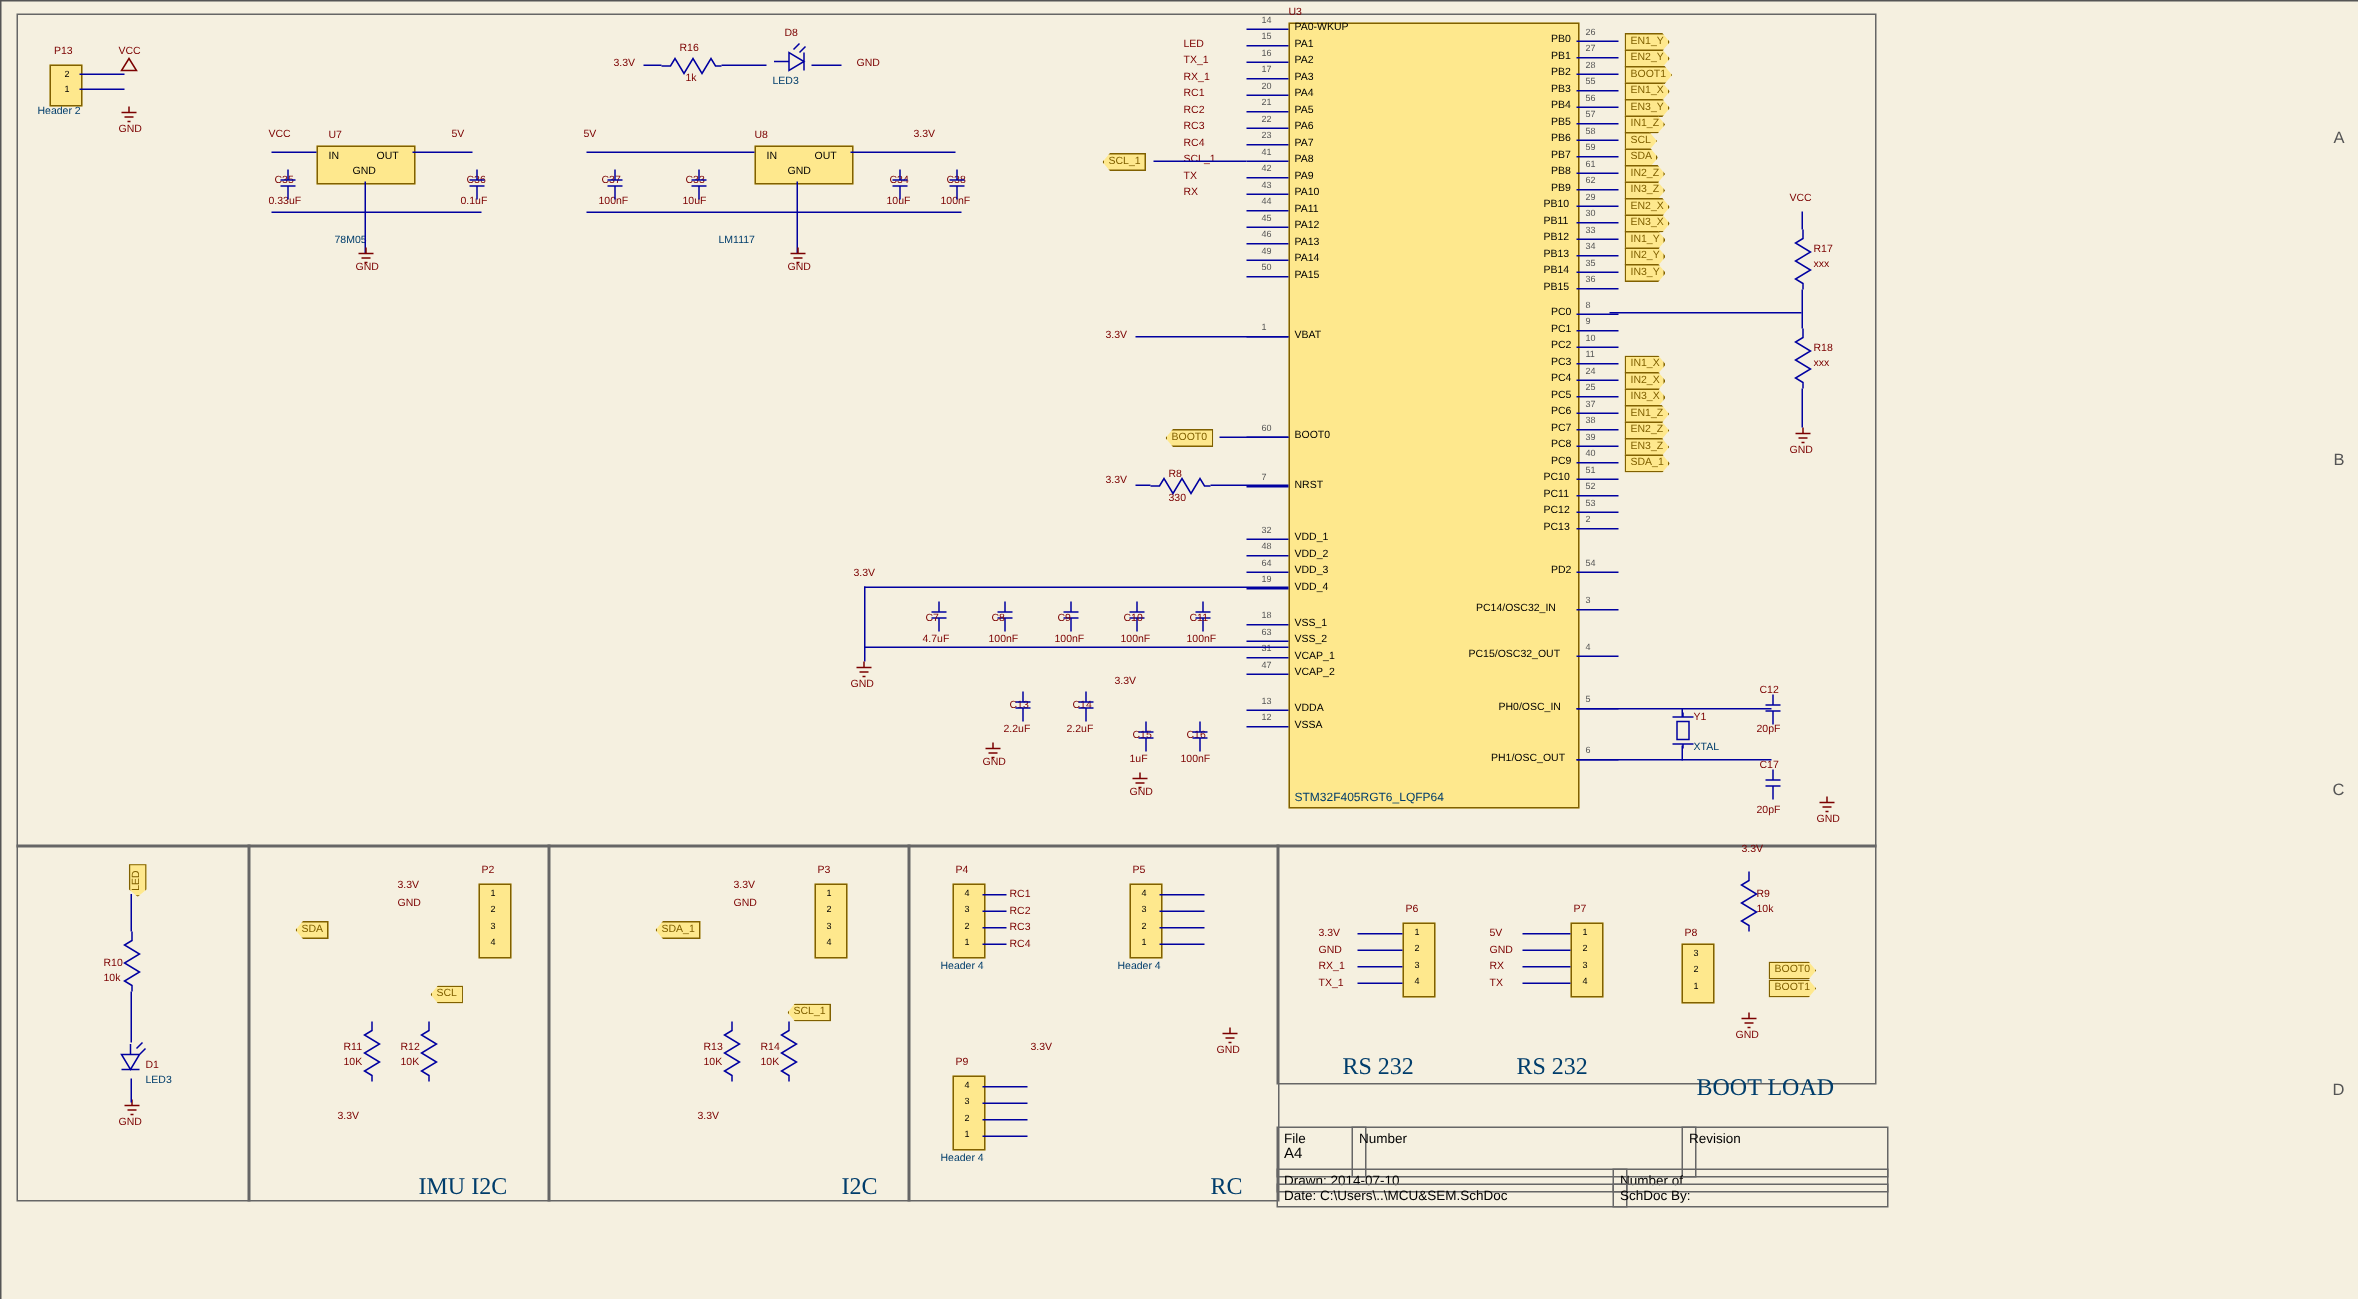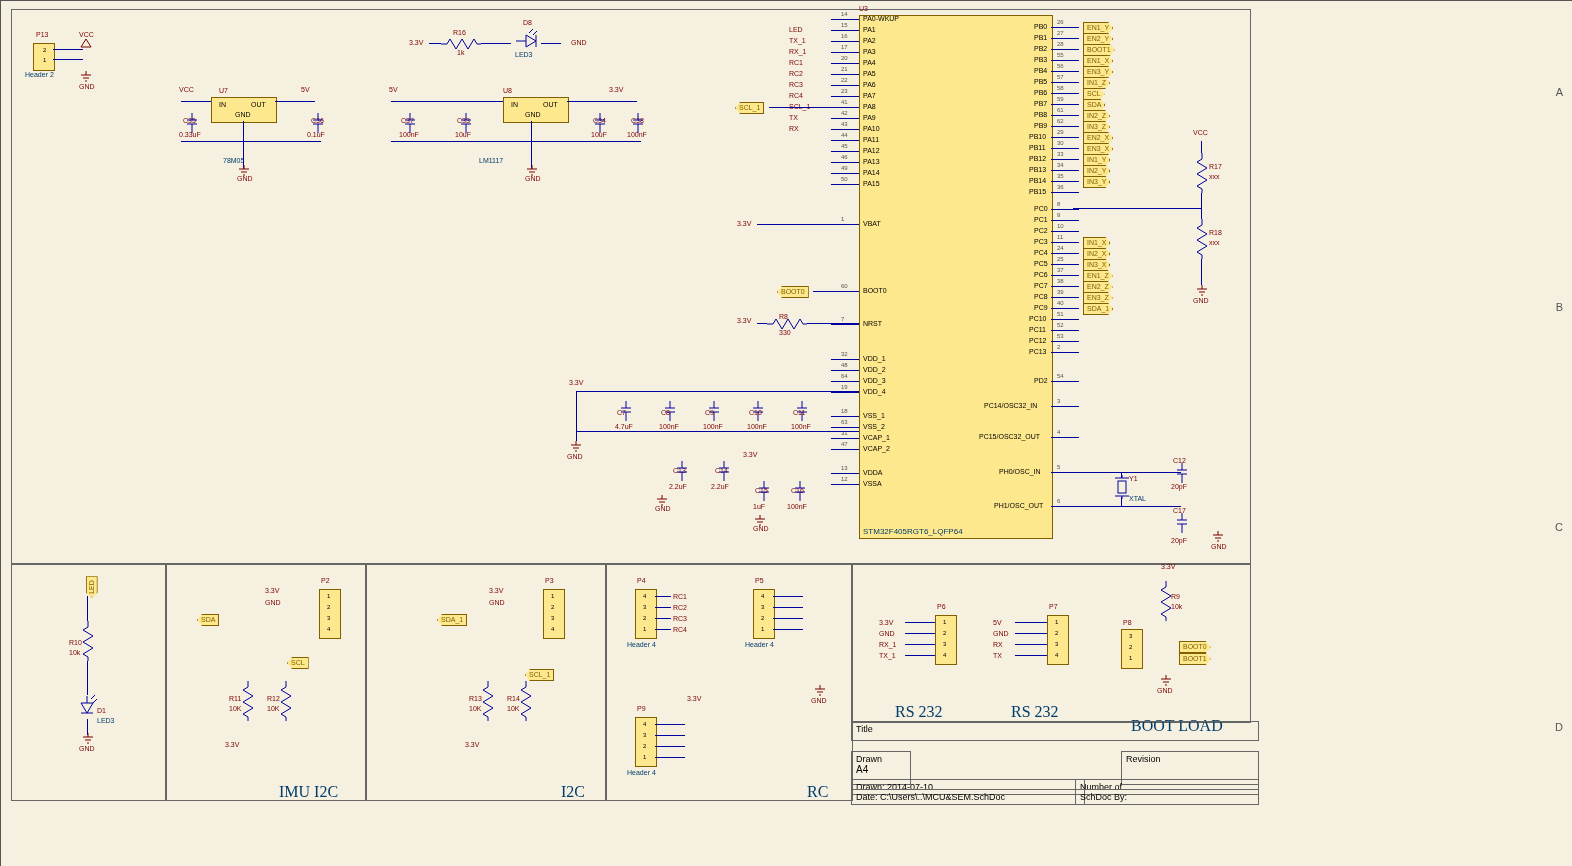--- a/index.html
+++ b/index.html
@@ -663,21 +663,21 @@
   <div class="pwr" style="left:1156px;top:686px">GND</div>
   <svg class="comp" style="left:1158px;top:674px" width="14" height="12">
       <path d="M7 0 L7 4 M2 4 L12 4 M4 7 L10 7 M6 10 L8 10" stroke="#7b0000" fill="none"></path>
     </svg>
   <div id="p8-pins">
       <div class="pin-name" style="left:1128px;top:632px;font-size:6px">3</div>
        <div class="pin-name" style="left:1128px;top:643px;font-size:6px">2</div>
        <div class="pin-name" style="left:1128px;top:654px;font-size:6px">1</div>
        </div>
 
-  <div class="title-block" style="left:850px;top:720px;width:398px;height:14px"><span>Title</span></div>
-  <div class="title-block" style="left:850px;top:750px;width:50px;height:28px"><span>Drawn</span><br><span style="font-size:10px">A4</span></div>
+  <div class="title-block" style="left:850px;top:750px;width:50px;height:28px"><span>File</span><br><span style="font-size:10px">A4</span></div>
+  <div class="title-block" style="left:900px;top:750px;width:220px;height:28px"><span>Number</span></div>
   <div class="title-block" style="left:1120px;top:750px;width:128px;height:28px"><span>Revision</span></div>
   <div class="title-block" style="left:850px;top:778px;width:224px;height:10px"><span>Drawn:</span> <span>2014-07-10</span></div>
   <div class="title-block" style="left:1074px;top:778px;width:174px;height:10px"><span>Number    of</span></div>
   <div class="title-block" style="left:850px;top:788px;width:224px;height:10px"><span>Date:</span> <span>C:\Users\..\MCU&amp;SEM.SchDoc</span></div>
   <div class="title-block" style="left:1074px;top:788px;width:174px;height:10px"><span>SchDoc By:</span></div>
 
 </div>
 
 </body></html>

